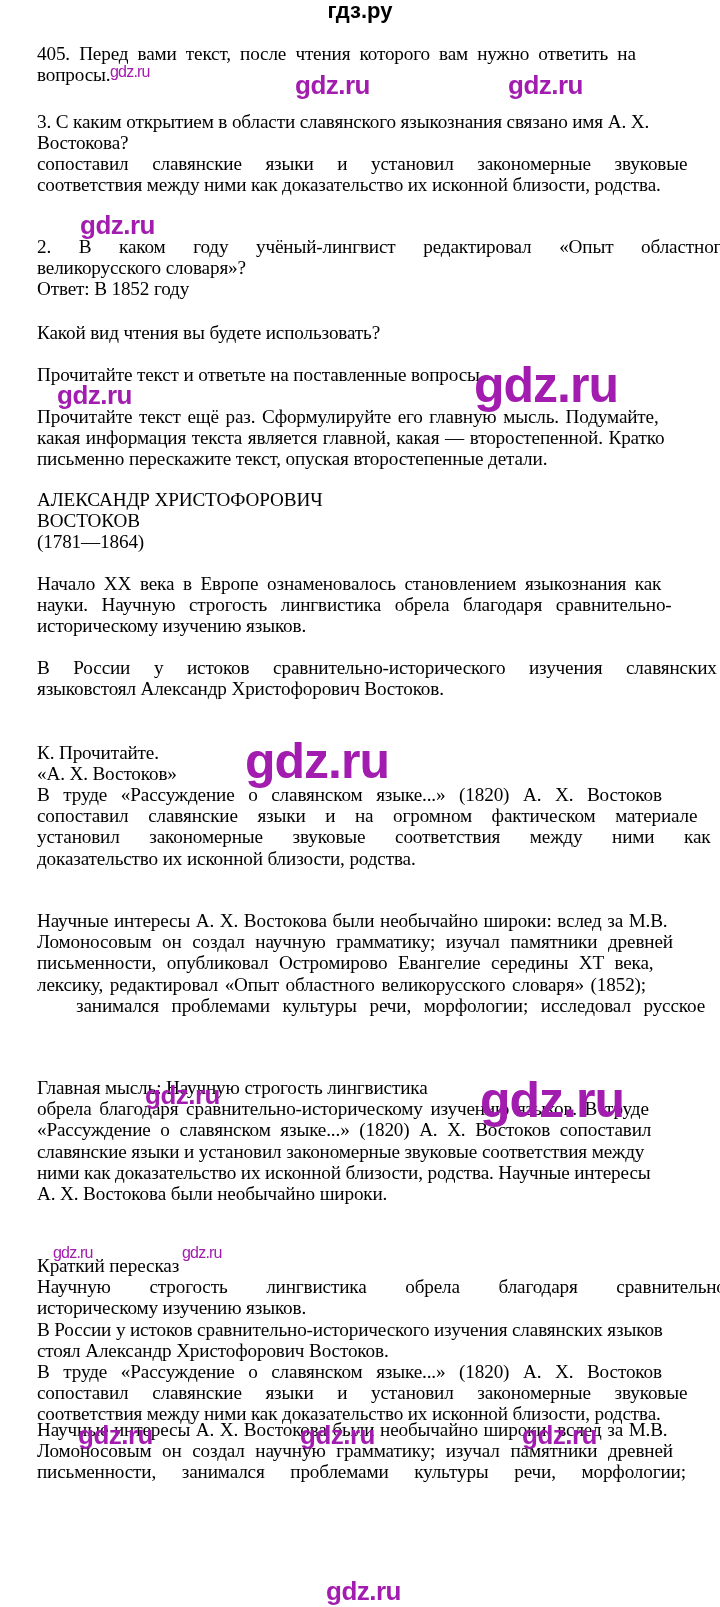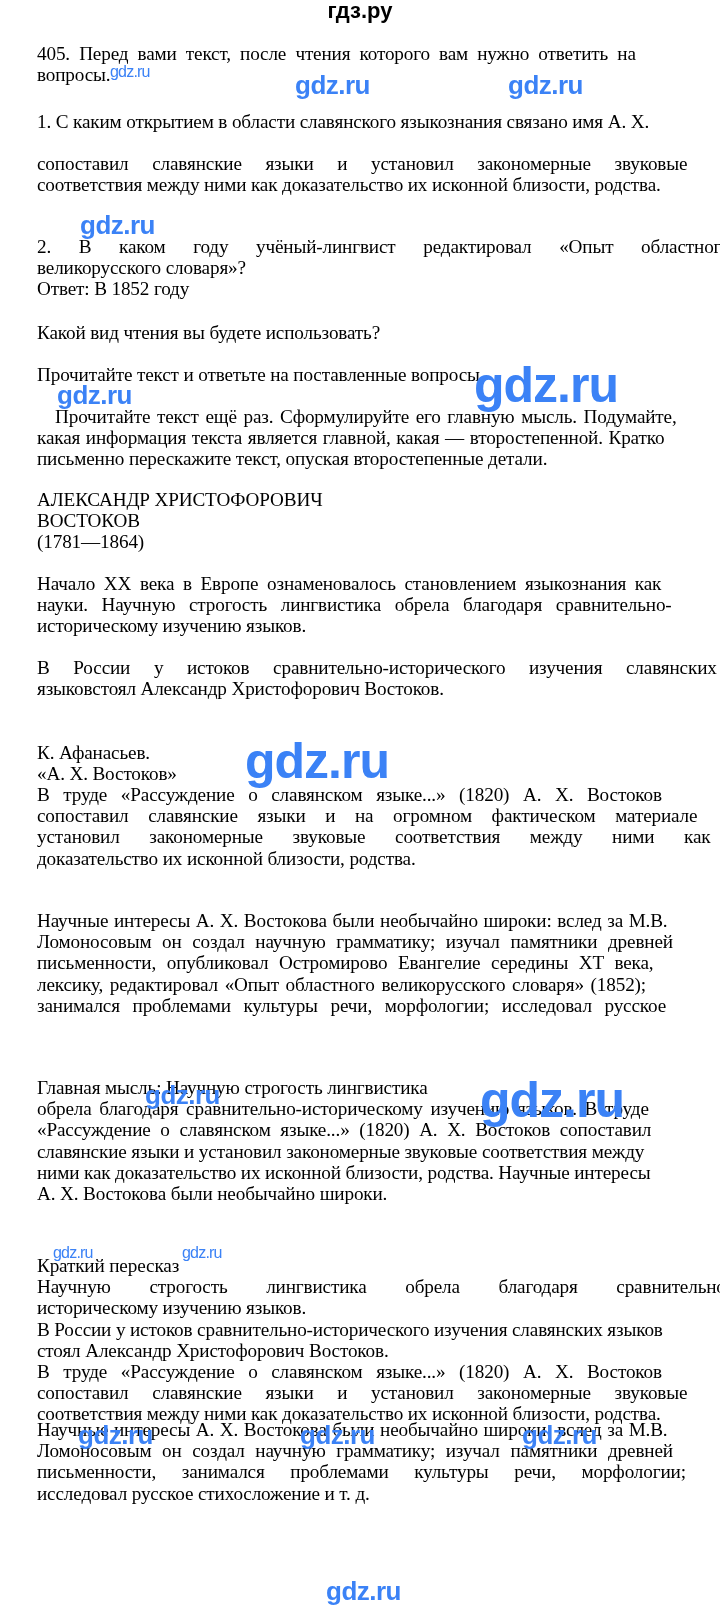--- a/index.html
+++ b/index.html
@@ -23,21 +23,21 @@
       font-family: "Liberation Sans", "DejaVu Sans", sans-serif;
       font-weight: bold;
       font-size: 22px;
       line-height: 26px;
       top: -2px;
     }
     .wm {
       position: absolute;
       font-family: "Liberation Sans", "DejaVu Sans", sans-serif;
       font-weight: bold;
-      color: #3b82f6;
+      color: #a21caf;
       white-space: nowrap;
       line-height: 1;
     }
     .wm.big {
       font-size: 50px;
       letter-spacing: -1px;
     }
     .wm.med {
       font-size: 26px;
       letter-spacing: -0.5px;
@@ -67,39 +67,40 @@
 <div class="site-header">гдз.ру</div>
 
 <div class="abs" style="top:43px;">
   <div class="l" style="display:flex;justify-content:space-between;">
       <span style="white-space:nowrap;word-spacing:4.5px;">405. Перед вами текст, после чтения которого вам нужно ответить на</span>
     </div>
   <div class="l">вопросы.</div>
 </div>
 
 <div class="abs" style="top:111px;">
-  <div class="l">1. С каким открытием в области славянского языкознания связано имя А. Х.</div>
+  <div class="l">3. С каким открытием в области славянского языкознания связано имя А. Х.</div>
+  <div class="l">Востокова?</div>
 </div>
 <div class="abs" style="top:153px;">
   <div class="l" style="word-spacing:19px;">сопоставил славянские языки и  установил закономерные звуковые</div>
   <div class="l">соответствия между ними как доказательство их исконной близости, родства.</div>
 </div>
 
 <div class="abs" style="top:236px;">
   <div class="l" style="word-spacing:23px;">2. В каком году учёный-лингвист редактировал «Опыт областного</div>
   <div class="l">великорусского словаря»?</div>
   <div class="l">Ответ: В 1852 году</div>
 </div>
 
 <div class="abs" style="top:322px;">Какой вид чтения вы будете использовать?</div>
 
 <div class="abs" style="top:364px;">Прочитайте текст и ответьте на поставленные вопросы.</div>
 
 <div class="abs" style="top:406px;">
-  <div class="l" style="word-spacing:2px;margin-left:18px;">Прочитайте текст ещё раз. Сформулируйте его главную мысль. Подумайте,</div>
+  <div class="l" style="word-spacing:2px;">Прочитайте текст ещё раз. Сформулируйте его главную мысль. Подумайте,</div>
   <div class="l" style="word-spacing:1px;">какая информация текста является главной, какая — второстепенной. Кратко</div>
   <div class="l">письменно перескажите текст, опуская второстепенные детали.</div>
 </div>
 
 <div class="abs" style="top:489px;">
   <div class="l">АЛЕКСАНДР ХРИСТОФОРОВИЧ</div>
   <div class="l">ВОСТОКОВ</div>
   <div class="l">(1781—1864)</div>
 </div>
 
@@ -108,37 +109,37 @@
   <div class="l" style="word-spacing:9px;">науки. Научную строгость лингвистика обрела благодаря сравнительно-</div>
   <div class="l">историческому изучению языков.</div>
 </div>
 
 <div class="abs" style="top:657px;">
   <div class="l" style="word-spacing:19px;">В России у истоков сравнительно-исторического изучения славянских</div>
   <div class="l">языковстоял Александр Христофорович Востоков.</div>
 </div>
 
 <div class="abs" style="top:742px;">
-  <div class="l">К. Афанасьев.</div>
+  <div class="l">К. Прочитайте.</div>
   <div class="l">«А. Х. Востоков»</div>
 </div>
 
 <div class="abs" style="top:784px;">
   <div class="l" style="word-spacing:9px;">В труде «Рассуждение о славянском языке...» (1820) А. Х. Востоков</div>
   <div class="l" style="word-spacing:15px;">сопоставил славянские языки и на огромном фактическом материале</div>
   <div class="l" style="word-spacing:25px;">установил закономерные звуковые соответствия между ними как</div>
   <div class="l">доказательство их исконной близости, родства.</div>
 </div>
 
 <div class="abs" style="top:910px;">
   <div class="l" style="word-spacing:1px;">Научные интересы А. Х. Востокова были необычайно широки: вслед за М.В.</div>
   <div class="l" style="word-spacing:6px;">Ломоносовым он создал научную грамматику; изучал памятники древней</div>
   <div class="l" style="word-spacing:6px;">письменности, опубликовал Остромирово Евангелие середины XT века,</div>
   <div class="l" style="word-spacing:2px;">лексику, редактировал «Опыт областного великорусского словаря» (1852);</div>
-  <div class="l" style="word-spacing:8px;">занимался проблемами культуры речи, морфологии; исследовал русское</div>
+  <div class="l" style="word-spacing:8px;margin-left:39px;">занимался проблемами культуры речи, морфологии; исследовал русское</div>
 </div>
 
 <div class="abs" style="top:1077px;">
   <div class="l">Главная мысль: Научную строгость лингвистика</div>
   <div class="l" style="word-spacing:3px;">обрела благодаря сравнительно-историческому изучению языков. В труде</div>
   <div class="l" style="word-spacing:5px;">«Рассуждение о славянском языке...» (1820) А. Х. Востоков сопоставил</div>
   <div class="l">славянские языки и установил закономерные звуковые соответствия между</div>
   <div class="l">ними как доказательство их исконной близости, родства. Научные интересы</div>
   <div class="l">А. Х. Востокова были необычайно широки.</div>
 </div>
@@ -151,21 +152,20 @@
   <div class="l">стоял Александр Христофорович Востоков.</div>
   <div class="l" style="word-spacing:9px;">В труде «Рассуждение о славянском языке...» (1820) А. Х. Востоков</div>
   <div class="l" style="word-spacing:19px;">сопоставил славянские языки и  установил закономерные звуковые</div>
   <div class="l">соответствия между ними как доказательство их исконной близости, родства.</div>
 </div>
 
 <div class="abs" style="top:1419px;">
   <div class="l" style="word-spacing:1px;">Научные интересы А. Х. Востокова были необычайно широки: вслед за М.В.</div>
   <div class="l" style="word-spacing:6px;">Ломоносовым он создал научную грамматику; изучал памятники древней</div>
   <div class="l" style="word-spacing:21px;">письменности, занимался проблемами культуры речи, морфологии;</div>
-  <div class="l">исследовал русское стихосложение и т. д.</div>
 </div>
 
 <div class="wm small" style="left:110px;top:64px;">gdz.ru</div>
 <div class="wm med" style="left:295px;top:72px;">gdz.ru</div>
 <div class="wm med" style="left:508px;top:72px;">gdz.ru</div>
 <div class="wm med" style="left:80px;top:212px;">gdz.ru</div>
 <div class="wm big" style="left:474px;top:360px;">gdz.ru</div>
 <div class="wm med" style="left:57px;top:382px;">gdz.ru</div>
 <div class="wm big" style="left:245px;top:736px;">gdz.ru</div>
 <div class="wm med" style="left:145px;top:1082px;">gdz.ru</div>

